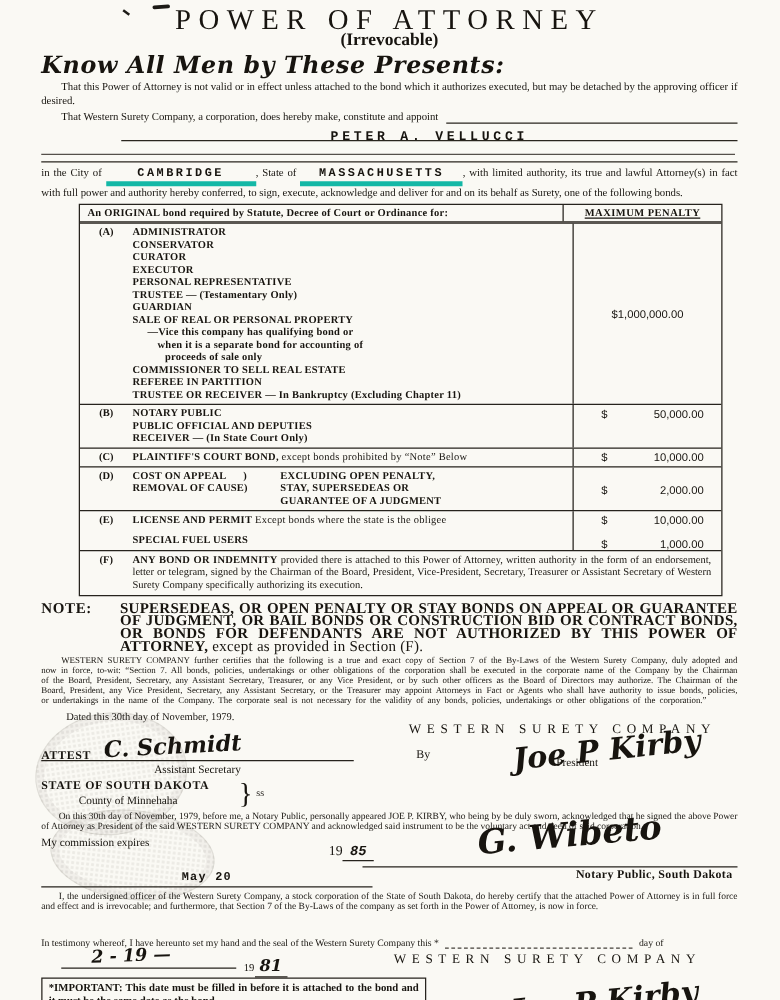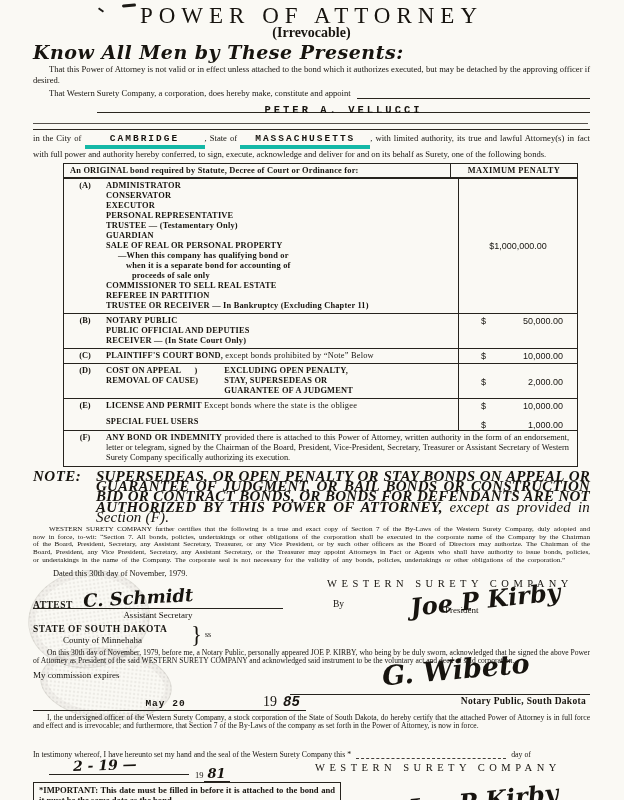--- a/index.html
+++ b/index.html
@@ -30,41 +30,41 @@
   .blank-row{ border-bottom:1px solid #55504a; height:10px; margin-right:2px;}
   .rule{ border-top:1.4px solid #2a261f; margin-top:5px;}
   .city-par{ margin-top:3px; font-size:8.6px; line-height:10.5px; text-align:justify;}
   .ufill{ display:inline-block; border-bottom:4px solid #14b8a6; text-align:center; font-size:9.5px; letter-spacing:2px;}
   .ufill.city{ min-width:120px;}
   .ufill.state{ min-width:130px;}
   
   .poa-table{ margin:4px 12px 0 30px; border:1.6px solid #26231d; font-size:8.4px;}
   .t-head{ display:flex; border-bottom:1.6px solid #26231d;}
   .t-head .hl{ flex:1; padding:2px 6px; font-weight:bold; letter-spacing:0.2px;}
-  .t-head .hr{ width:118px; border-left:1.4px solid #26231d; padding:2px 4px; font-weight:bold; text-align:center; letter-spacing:0.4px;}
+  .t-head .hr{ width:118px; border-left:1.4px solid #26231d; padding:2px 4px; font-weight:bold; text-align:center; letter-spacing:0.4px;text-decoration:underline;}
   .t-row{ display:flex; border-top:1.4px solid #26231d;}
   .t-row:first-of-type{border-top:none;}
   .t-left{ flex:1; display:flex; padding:2px 4px 2px 0;}
   .t-label{ width:42px; text-align:center; font-weight:bold; padding-top:0px;}
   .t-body{ flex:1;}
   .bline{ font-weight:bold; line-height:10px; letter-spacing:0.2px;}
   .sub1{ margin-left:12px;} .sub2{ margin-left:20px;} .sub3{ margin-left:26px;}
   .t-pen{ width:118px; border-left:1.4px solid #26231d; font-family:"Liberation Sans", sans-serif; font-size:9px; font-weight:normal;}
   .pen-center{ display:flex; align-items:center; justify-content:center;}
   .pen-line{ display:flex; justify-content:space-between; padding:2px 14px 0 22px;}
   .rowF .t-body{ padding-right:4px; text-align:justify; line-height:10.2px;}
   .normal{ font-weight:normal;}
   .pre{ white-space:pre;}
   .d-cols{ display:flex;}
   .d-cols .c2{ margin-left:26px;}
   .e-gap{ margin-top:6px;}
   .pen-e{ padding-top:0;}
   .pen-e .pen-line:last-child{ margin-top:7px;}
   
-  .note{ display:flex; margin-top:4px; font-size:15px; line-height:10.4px;font-style:italic;}
+  .note{ display:flex; margin-top:4px; font-size:12px; line-height:10.4px;}
   .note .nlabel{ width:63px; font-weight:bold; letter-spacing:0.5px;}
   .note .ntext{ flex:1; font-weight:bold; text-align:justify; padding-right:0px; letter-spacing:0.2px;}
   
   .bylaws{ margin-top:3px; font-size:7.1px; line-height:7.9px; text-align:justify; text-indent:16px; word-spacing:1.5px;}
   .dated{ margin-top:4px; margin-left:20px; font-size:8.4px;}
   
   .sigblock{ position:relative; height:44px;}
   .attest{ position:absolute; left:0; bottom:2px; width:250px;}
   .attest-line{ border-bottom:1px solid #26231d; position:relative; height:14px;}
   .attest-label{ position:absolute; left:0; bottom:-2px; font-size:9.5px; font-weight:bold; letter-spacing:0.5px;}
@@ -82,21 +82,21 @@
   .venue .vstate{ font-weight:bold; font-size:9.5px; letter-spacing:0.5px; line-height:11px;}
   .venue .vcounty{ font-size:9px; margin-left:30px; line-height:10px;}
   .venue .brace{ position:absolute; left:158px; top:-2px; font-size:23px; font-weight:normal;}
   .venue .ss{ position:absolute; left:172px; top:6px; font-size:8px;}
   .notary-par{ font-size:7.6px; line-height:8.2px; text-align:justify; text-indent:14px; margin-top:2px;}
   
   .commission{ position:relative; height:42px; margin-top:2px;}
   .comm-lead{ font-size:9px; padding-top:2px;}
   .comm-line{ position:absolute; left:0; top:24px; width:265px; border-bottom:1px solid #26231d; text-align:center;}
   .comm-line .typed{ font-size:9.5px; letter-spacing:1px;}
-  .comm-year{ position:absolute; left:230px; top:26px; font-size:14px;}
+  .comm-year{ position:absolute; left:230px; top:8px; font-size:11px;}
   .comm-year .yr{ border-bottom:1px solid #26231d; padding:0 6px; font-style:italic; font-weight:bold;}
   .sig-wibeto{ position:absolute; right:60px; top:-14px; font-size:27px; transform:rotate(-5deg); white-space:nowrap;}
   .wibeto-line{ position:absolute; right:0; top:26px; width:300px; border-bottom:1px solid #26231d;}
   .wibeto-cap{ position:absolute; right:4px; top:28px; font-size:9.5px; font-weight:bold; letter-spacing:0.3px;}
   .certify-par{ font-size:7.6px; line-height:8.2px; text-align:justify; text-indent:14px; margin-top:4px;}
   .testimony{ font-size:7.8px; margin-top:20px; display:flex; align-items:flex-end;}
   .testimony .tfill{ flex:1; border-bottom:1px dashed #44403a; margin:0 5px; height:8px; max-width:150px;}
   
   .filldate-row{ position:relative; height:20px; margin-top:1px;}
   .hand{ font-family:"DejaVu Serif", serif; font-style:italic; font-weight:bold;}
@@ -153,26 +153,27 @@
         <div class="hl">An ORIGINAL bond required by Statute, Decree of Court or Ordinance for:</div>
         <div class="hr">MAXIMUM PENALTY</div>
       </div>
 
       <div class="t-row">
         <div class="t-left">
           <div class="t-label">(A)</div>
           <div class="t-body">
             <div class="bline">ADMINISTRATOR</div>
             <div class="bline">CONSERVATOR</div>
+            <div class="bline">CURATOR</div>
             <div class="bline">EXECUTOR</div>
             <div class="bline">PERSONAL REPRESENTATIVE</div>
             <div class="bline">TRUSTEE — (Testamentary Only)</div>
             <div class="bline">GUARDIAN</div>
             <div class="bline">SALE OF REAL OR PERSONAL PROPERTY</div>
-            <div class="bline sub1">—When this company has qualifying bond or</div>
+            <div class="bline sub1">—Vice this company has qualifying bond or</div>
             <div class="bline sub2">when it is a separate bond for accounting of</div>
             <div class="bline sub3">proceeds of sale only</div>
             <div class="bline">COMMISSIONER TO SELL REAL ESTATE</div>
             <div class="bline">REFEREE IN PARTITION</div>
             <div class="bline">TRUSTEE OR RECEIVER — In Bankruptcy (Excluding Chapter 11)</div>
           </div>
         </div>
         <div class="t-pen pen-center">$1,000,000.00</div>
       </div>
 

